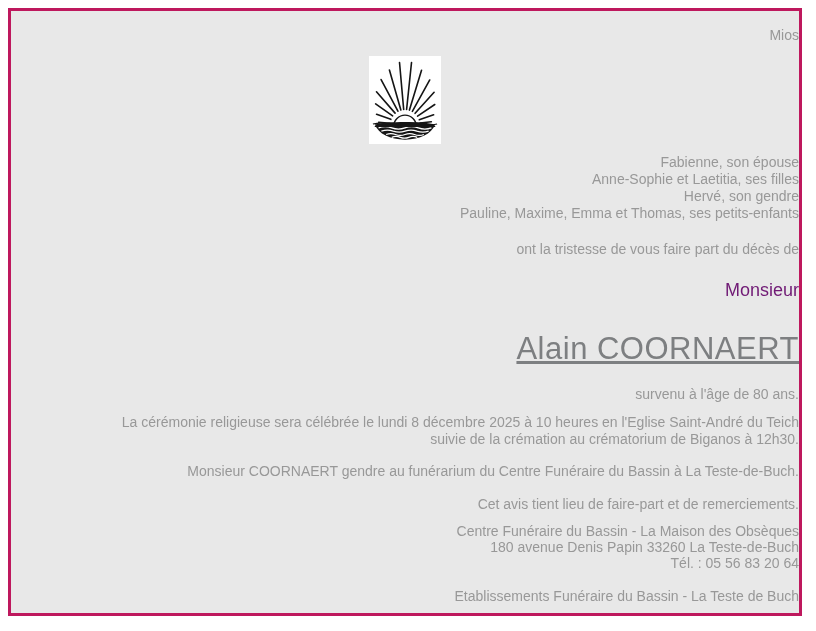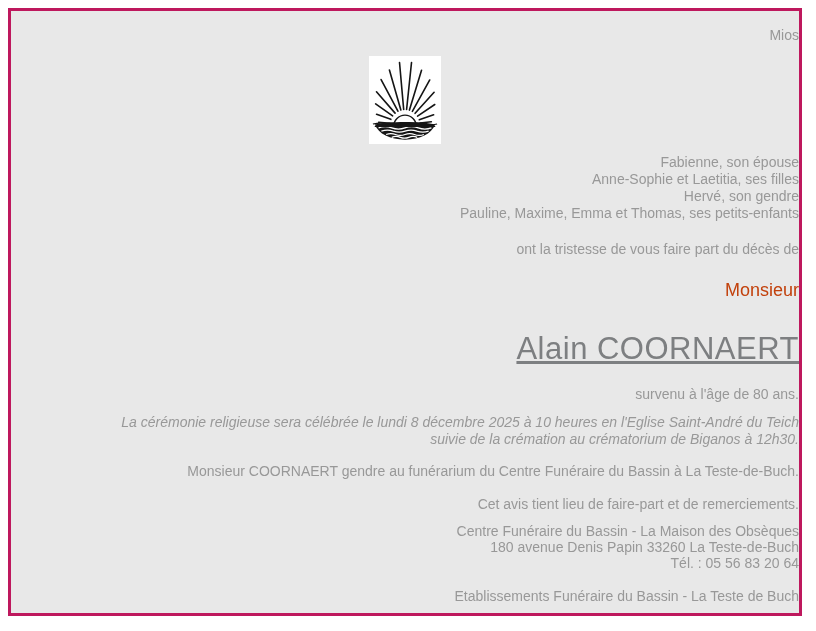--- a/index.html
+++ b/index.html
@@ -44,40 +44,39 @@
   }
   .intro-line {
     margin-top: 19px;
     font-size: 14px;
     line-height: 16px;
   }
   .civility {
     margin-top: 23px;
     font-size: 18px;
     line-height: 20px;
-    color: #c2410c;
+    color: #701a75;
   }
   .deceased-name {
     margin-top: 32px;
     font-size: 31px;
     line-height: 33px;
     letter-spacing: 0.5px;
     color: #7d7f81;
     text-decoration: underline;
   }
   .age-line {
     margin-top: 21px;
     font-size: 14px;
     line-height: 16px;
   }
   .ceremony-block {
     margin-top: 12px;
     font-size: 14px;
     line-height: 17px;
-    font-style: italic;
   }
   .repose-line {
     margin-top: 15px;
     font-size: 14px;
     line-height: 16px;
   }
   .notice-line {
     margin-top: 17px;
     font-size: 14px;
     line-height: 16px;

